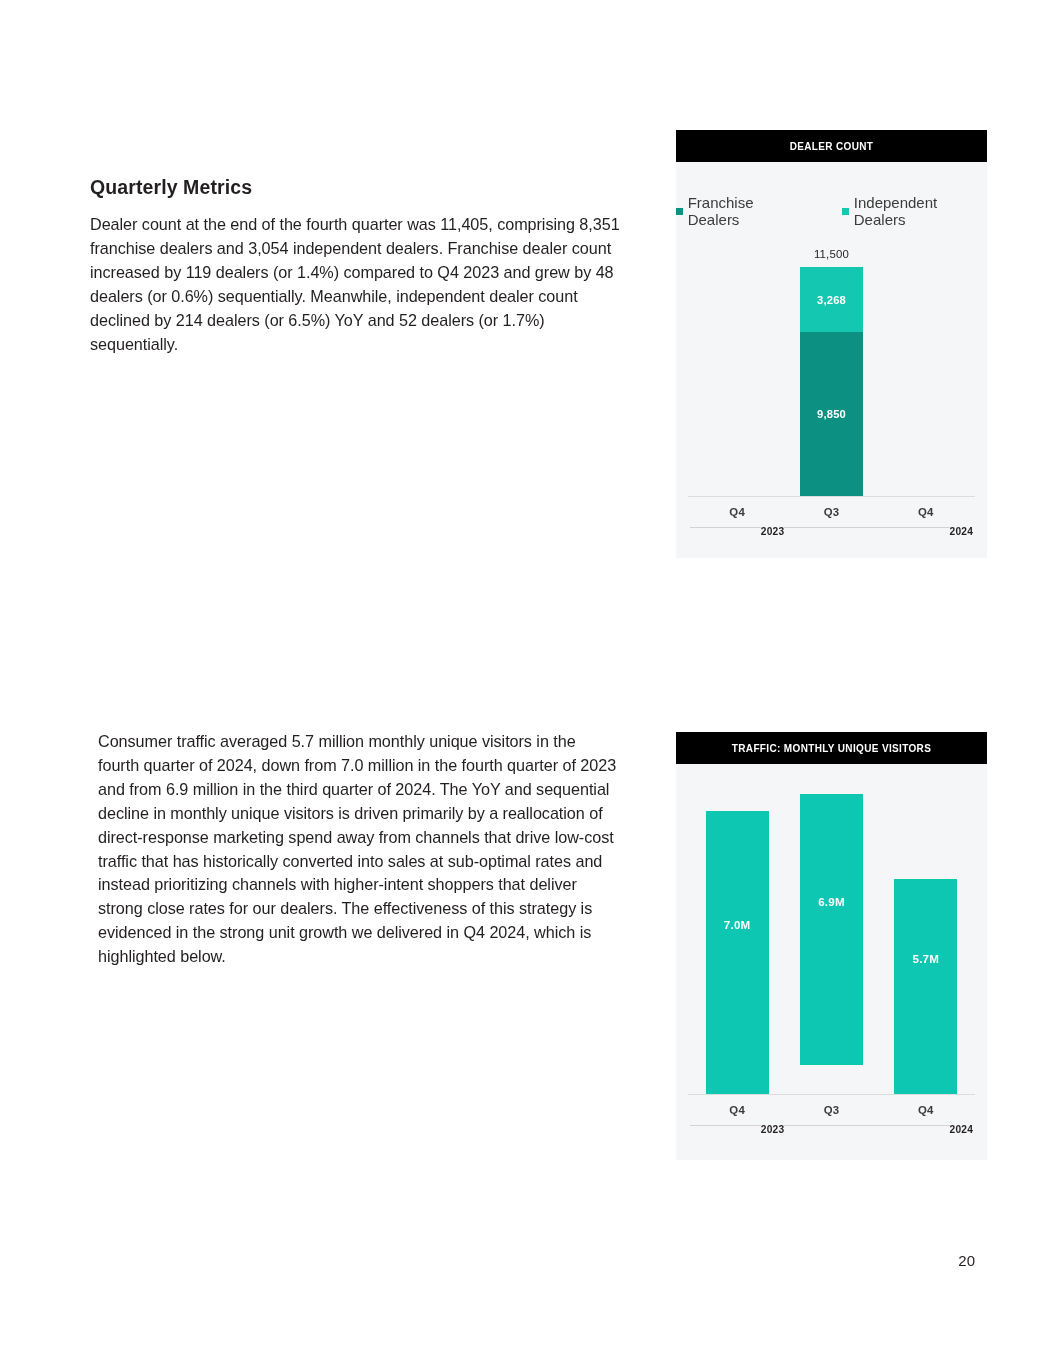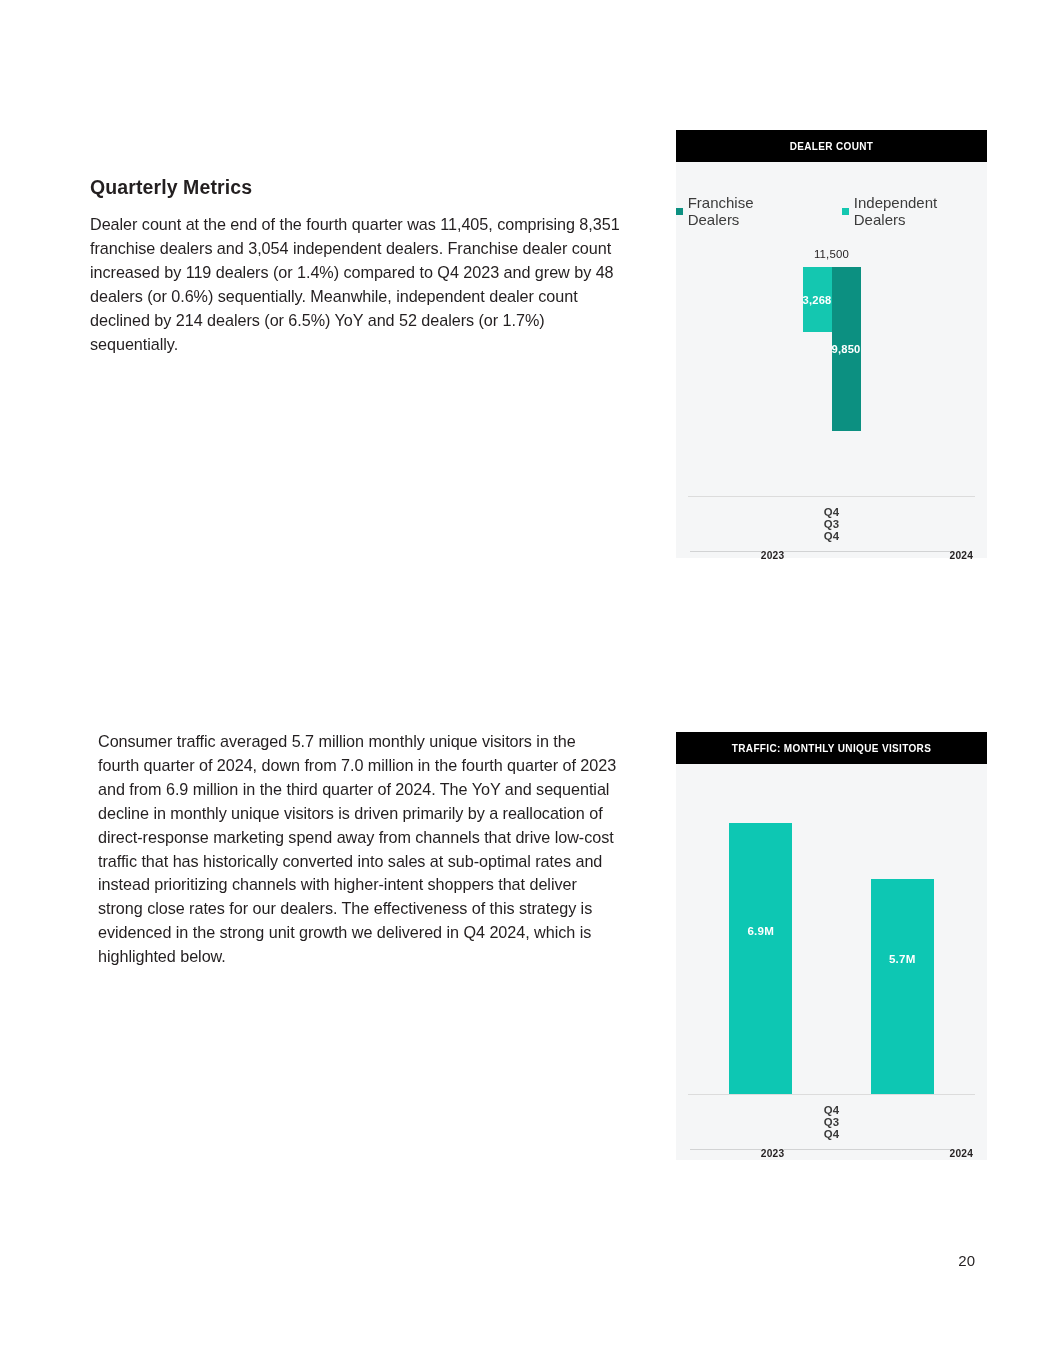--- a/index.html
+++ b/index.html
@@ -118,22 +118,22 @@
   .bar-total {
     font-size: 11.4px;
     font-weight: normal;
     color: #231f20;
     margin-bottom: 7px;
     letter-spacing: 0.2px;
   }
   .bar-stack {
     width: 63px;
     display: flex;
-    flex-direction: row;
-    justify-content: center;
+    flex-direction: column;
+    justify-content: space-between;
   }
   .seg {
     display: flex;
     align-items: center;
     justify-content: center;
     color: #ffffff;
     font-size: 11.2px;
     font-weight: bold;
     letter-spacing: 0.2px;
     box-sizing: border-box;
@@ -171,21 +171,20 @@
   
   .axis-line {
     height: 1px;
     background: #dcdcdc;
     margin: 0 12px;
   }
   .axis-quarters {
     display: flex;
     margin: 0 14px;
     padding: 9px 0 8px 0;
-    flex-direction: column;
   }
   .axis-quarters div {
     flex: 1 1 0;
     text-align: center;
     font-size: 11.4px;
     font-weight: bold;
     color: #3b3b3b;
     letter-spacing: 0.2px;
   }
   .axis-years {
@@ -288,22 +287,27 @@
   </div>
 </div>
 
 <div class="panel" id="panel-traffic">
   <div class="panel-header">TRAFFIC: MONTHLY UNIQUE VISITORS</div>
   <div class="panel-body">
 
     <div class="chart-area-simple">
       <div class="bars-row-simple">
 
-
         <div style="flex:1 1 0;display:flex;justify-content:center;align-items:flex-end;height:100%">
+          <div class="bar-single" style="height:283px;background:#0DC7B3">
+            <span class="bar-label">7.0M</span>
+          </div>
+        </div>
+
+        <div style="flex:1 1 0;display:flex;justify-content:center;height:100%">
           <div class="bar-single" style="height:271px;background:#0DC7B3">
             <span class="bar-label">6.9M</span>
           </div>
         </div>
 
         <div style="flex:1 1 0;display:flex;justify-content:center;align-items:flex-end;height:100%">
           <div class="bar-single" style="height:215px;background:#0DC7B3">
             <span class="bar-label">5.7M</span>
           </div>
         </div>

